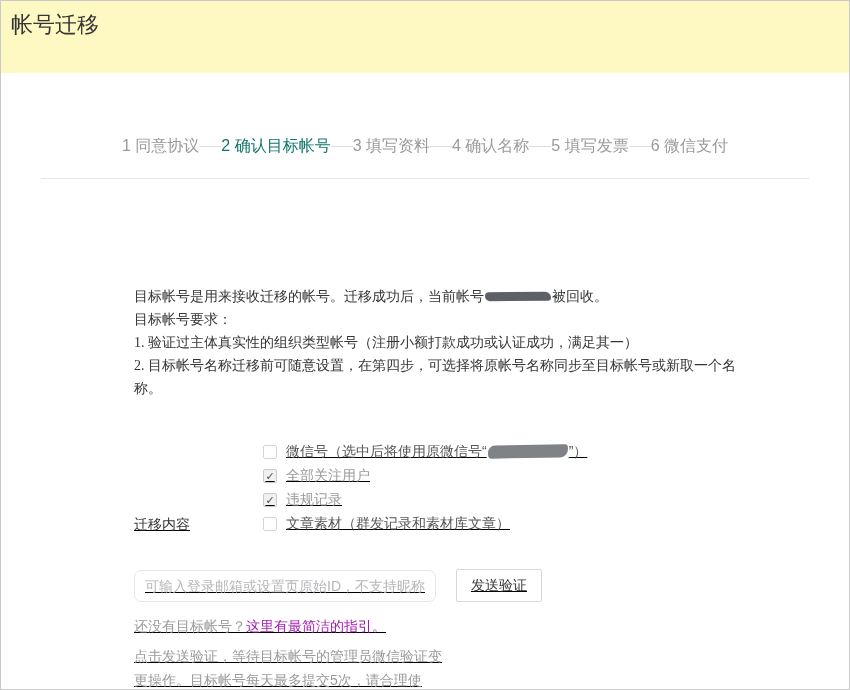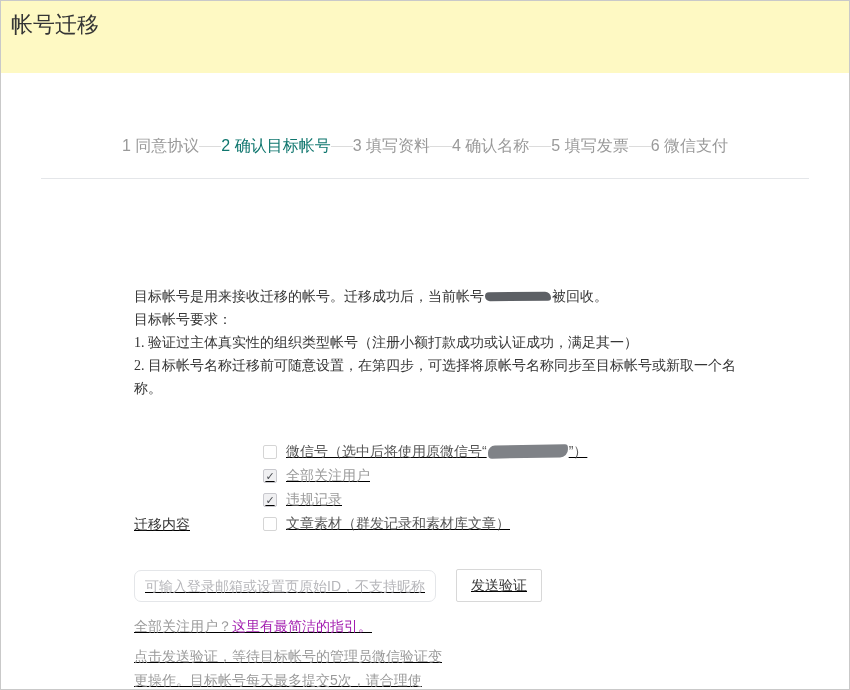--- a/index.html
+++ b/index.html
@@ -225,18 +225,18 @@
 
     </div>
   </div>
 
   <div class="form-row row-target">
     <div>
       <div class="input-line">
         <input class="target-input" type="text" placeholder="可输入登录邮箱或设置页原始ID，不支持昵称" style="">
         <button class="send-btn">发送验证</button>
       </div>
-      <div class="help-line"><span>全部关注用户？</span><a class="help-link">这里有最简洁的指引。</a></div>
+      <div class="help-line"><span>还没有目标帐号？</span><a class="help-link">这里有最简洁的指引。</a></div>
       <p class="help-note">点击发送验证，等待目标帐号的管理员微信验证变更操作。目标帐号每天最多提交5次，请合理使用。</p>
     </div>
   </div>
 
 </div>
 
 </body></html>

